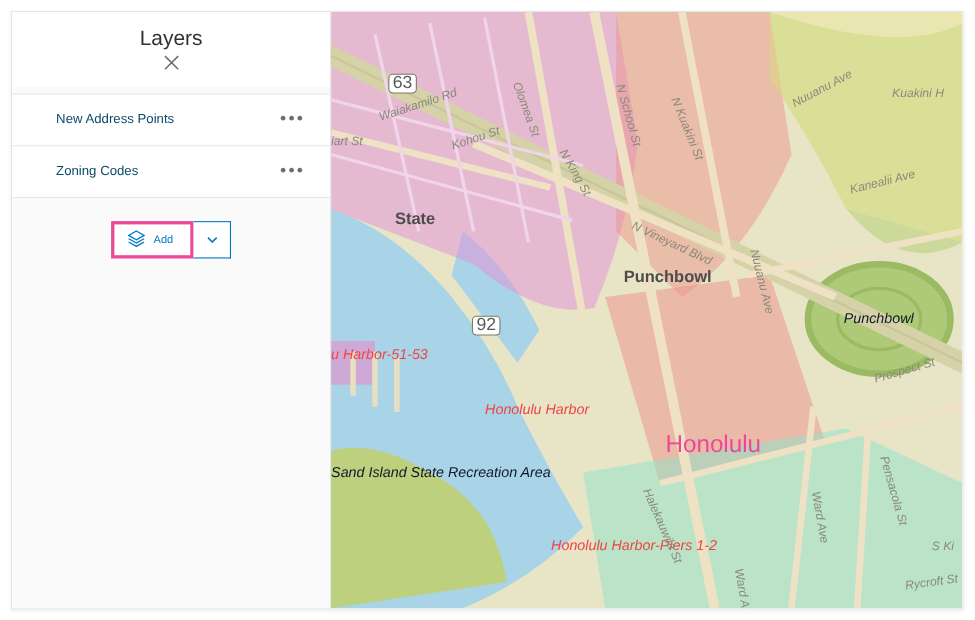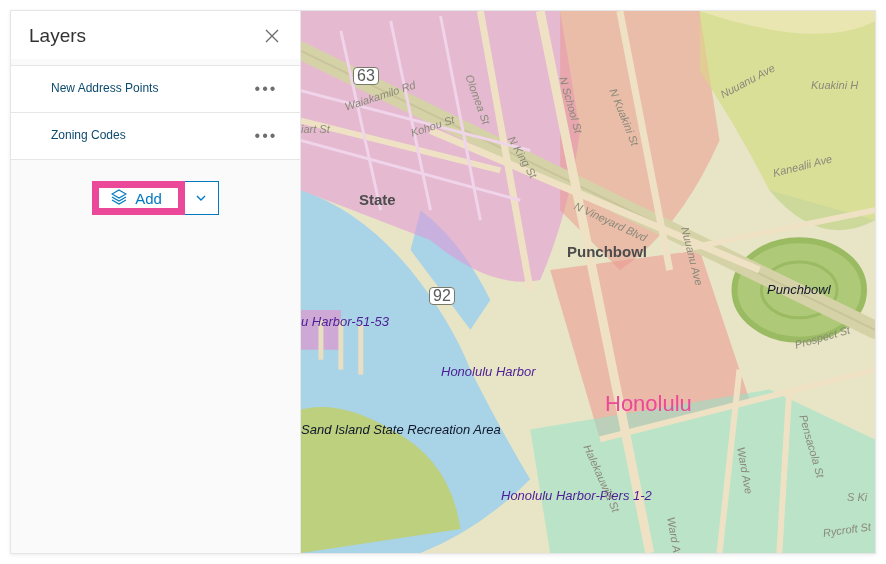--- a/index.html
+++ b/index.html
@@ -8,21 +8,21 @@
     position: absolute; left: 10px; top: 10px; width: 866px; height: 544px;
     border: 1px solid #e5e5e5; box-shadow: 0 1px 4px rgba(0,0,0,0.08);
     background: #fff; overflow: hidden;
   }
   .panel {
     width: 290px; height: 100%; float: left; background: #fafafa;
     border-right: 1px solid #e6e6e6; display: flex; flex-direction: column;
   }
   .panel-header {
     display: flex; align-items: center; justify-content: space-between;
-    padding: 14px 18px 12px 18px; background: #fff;
+    padding: 14px 18px 12px 18px; background: #fff; flex-direction: column;
   }
   .panel-title { font-size: 19px; color: #323232; font-weight: 400; }
   .close-btn {
     width: 20px; height: 20px; display: flex; align-items: center; justify-content: center;
     cursor: pointer; color: #6e6e6e;
   }
   .layer-list { padding: 6px 0 0 0; }
   .layer-item {
     background: #fff; border-top: 1px solid #e6e6e6; border-bottom: 1px solid #e6e6e6;
     padding: 14px 22px 14px 40px; display: flex; align-items: center; justify-content: space-between;
@@ -30,40 +30,40 @@
   }
   .layer-label { font-size: 12px; color: #0c4a6e; line-height: 1.3; max-width: 170px; }
   .more-btn {
     cursor: pointer; color: #6e6e6e; letter-spacing: 2px; font-size: 16px;
     width: 24px; text-align: center;
   }
   .add-row { display: flex; justify-content: center; padding: 22px 0; }
   .add-group { display: flex; }
   .add-btn {
     display: flex; align-items: center; gap: 8px;
-    border: 7px solid #ec4899; color: #0079c1; background: #fff;
-    height: 34px; padding: 0 16px 0 12px; font-size: 15px; cursor: pointer;
+    border: 3px solid #ec4899; color: #0079c1; background: #fff;
+    height: 34px; padding: 0 16px 0 12px; font-size: 10px; cursor: pointer;
   }
   .add-caret {
     border: 1px solid #0079c1; border-left: none; color: #0079c1; background: #fff;
     height: 34px; width: 34px; display: flex; align-items: center; justify-content: center;
     cursor: pointer;
   }
   .map {
     position: absolute; left: 290px; top: 0; right: 0; bottom: 0; overflow: hidden;
   }
   .map svg { width: 100%; height: 100%; display: block; }
   .map-label {
     position: absolute; font-family: "Segoe UI", Arial, sans-serif; color: #5a5a5a;
     font-style: italic; white-space: nowrap; pointer-events: none;
   }
   .map-label.city { font-style: normal; font-weight: 400; font-size: 22px; color: #ec4899; }
   .map-label.town { font-style: normal; font-weight: 600; font-size: 15px; color: #4c4c4c; }
   .map-label.poi { font-style: italic; font-size: 13px; color: #0f172a; text-align: center; line-height: 1.1; }
-  .map-label.water { font-style: italic; font-size: 13px; color: #4c1d95; text-align: right; line-height: 1.1; }
+  .map-label.water { font-style: italic; font-size: 13px; color: #ef4444; text-align: right; line-height: 1.1; }
   .map-label.street { font-style: italic; font-size: 11px; color: #8a8a7a; }
   .map-label.rot { transform-origin: left center; }
   .shield {
     position: absolute; width: 26px; height: 18px; border: 1.5px solid #7a7a6a; border-radius: 4px;
     background: #fff; font-size: 16px; color: #5a5a5a; display: flex; align-items: center; justify-content: center;
     font-style: normal;
   }
 </style>
 </head>
 <body>

